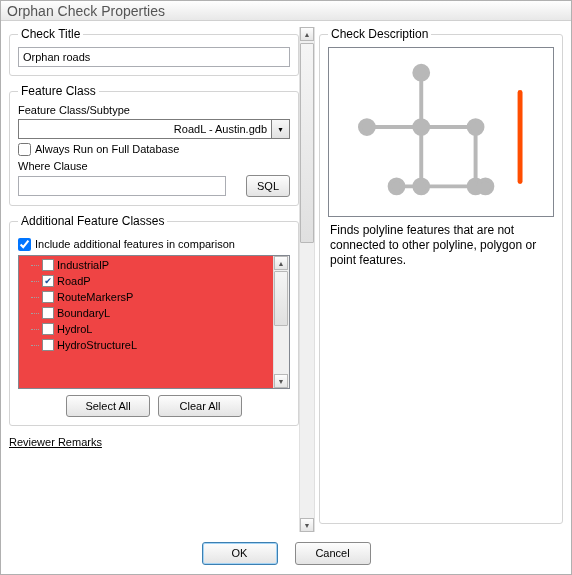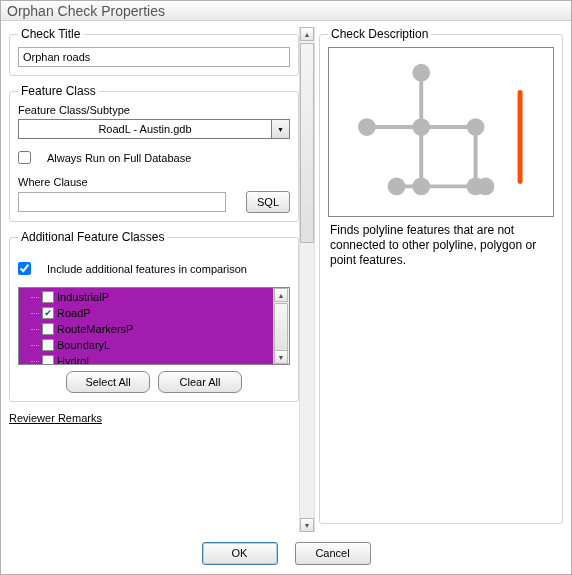--- a/index.html
+++ b/index.html
@@ -94,53 +94,53 @@
     display:flex;
     margin-top:2px;
   }
   .dropdown-field {
     flex:1;
     height:20px;
     border:1px solid #7b7b7b;
     background:#fff;
     display:flex;
     align-items:center;
-    justify-content:center;
+    justify-content:flex-end;
     padding:0 4px;
   }
   .dropdown-btn {
     width:18px;height:20px;
     border:1px solid #7b7b7b;
     border-left:none;
     background:linear-gradient(#f7f7f7,#e1e1e1);
     display:flex;align-items:center;justify-content:center;
     font-size:8px;
   }
   .check-row {
-    display:flex; align-items:center; gap:16px; margin:12px 0;
+    display:flex; align-items:flex-start; gap:4px; margin:4px 0;
   }
   input[type=checkbox]{
     width:13px;height:13px;margin:0;
   }
   .where-row { display:flex; gap:20px; align-items:center; margin-top:2px;justify-content:center;}
   .where-row .text-input { flex:1; }
   .btn {
     height:22px;
     min-width:40px;
     padding:0 10px;
     border:1px solid #8a8a8a;
     background:linear-gradient(#fdfdfd,#e4e4e4);
     border-radius:3px;
     font:inherit;
     cursor:pointer;
   }
   .listbox {
     border:1px solid #828790;
-    height:78px;
-    background:#a21caf;
+    height:134px;
+    background:#ef4444;
     position:relative;
     overflow:hidden;
     margin-top:4px;
   }
   .listbox-inner{
     position:absolute;left:0;top:0;right:16px;bottom:0;
     padding:1px 2px;
   }
   .list-scroll {
     position:absolute; right:0; top:0; bottom:0; width:16px;
@@ -154,21 +154,21 @@
     padding-left:10px;
   }
   .tree-row .dotline {
     width:8px;height:1px;border-top:1px dotted #a0a0a0;
   }
   .tree-row .cb {
     width:12px;height:12px;border:1px solid #8a8a8a;background:#fff;
     display:flex;align-items:center;justify-content:center;font-size:9px;color:#1a4f9c;
   }
   .list-btns { display:flex; gap:8px; justify-content:center; margin-top:6px;}
-  .list-btns .btn{min-width:84px;border-radius:7px;}
+  .list-btns .btn{min-width:84px;}
   .desc-box {
     border:1px solid #828790;
     background:#fff;
     height:170px;
     position:relative;
     margin-bottom:4px;
   }
   .desc-text { font-size:12px; padding: 2px 2px; line-height:1.25;}
   .footer {
     height:42px;

